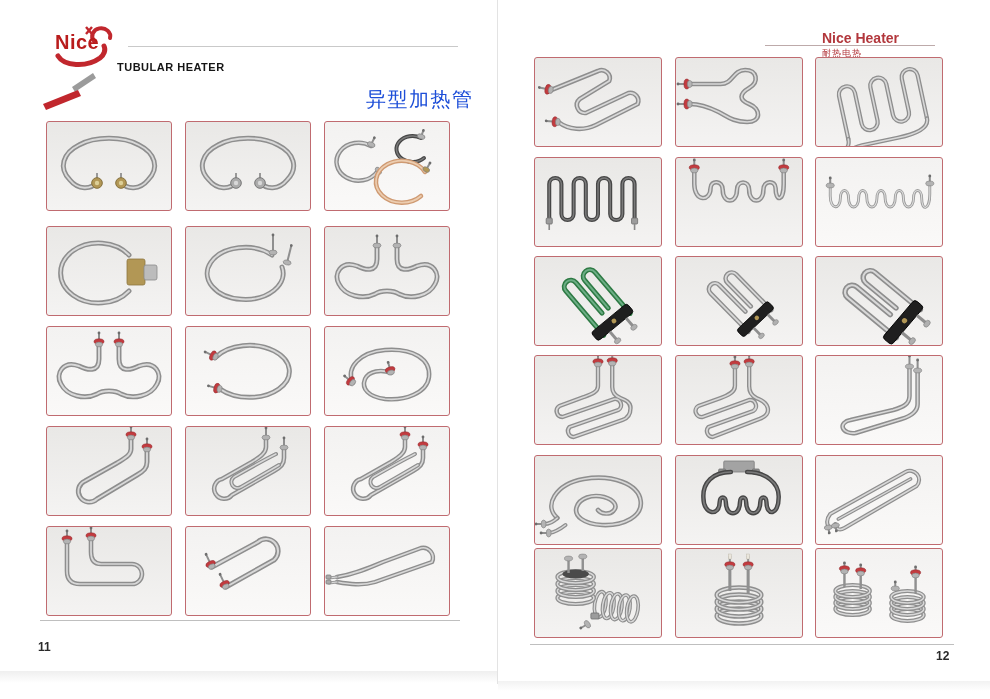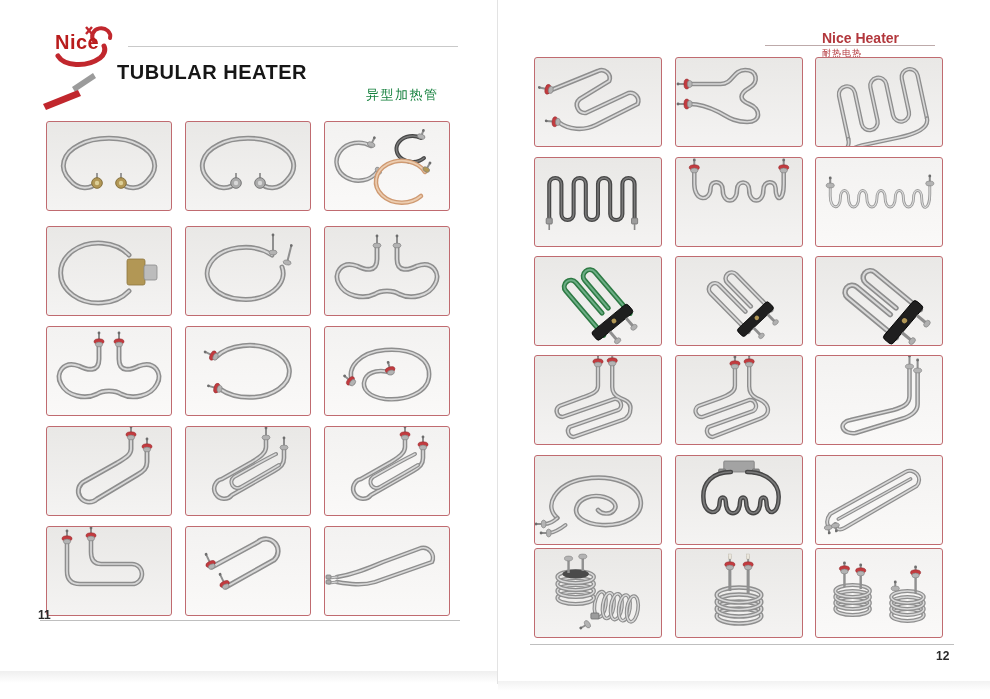--- a/index.html
+++ b/index.html
@@ -6,29 +6,29 @@
   body{width:990px;height:699px;position:relative;background:#ffffff;
        font-family:"Liberation Sans",sans-serif;overflow:hidden}
   .abs{position:absolute}
   .gutter{left:497px;top:0;width:1px;height:684px;background:#e3e3e3}
   .scan-shadow-left{left:0;top:671px;width:497px;height:12px;
        background:linear-gradient(180deg,#efefef,#ffffff)}
   .scan-shadow-right{left:498px;top:681px;width:492px;height:10px;
        background:linear-gradient(180deg,#f2f2f2,#ffffff)}
   .logo-word{left:55px;top:31px;font-size:20px;font-weight:bold;color:#b91c1c;letter-spacing:.5px}
   .hr-left{left:128px;top:46px;width:330px;height:1px;background:#c9c9c9}
-  .page-title{left:117px;top:61px;font-size:20px;font-weight:bold;color:#161616;letter-spacing:.5px}
-  .subtitle-cn{left:366px;top:86px;font-size:13px;color:#15803d;letter-spacing:1.5px}
+  .page-title{left:117px;top:61px;font-size:11px;font-weight:bold;color:#161616;letter-spacing:.5px}
+  .subtitle-cn{left:366px;top:86px;font-size:20px;color:#1d4ed8;letter-spacing:1.5px}
   .brand-right{left:822px;top:30px;font-size:14px;font-weight:bold;color:#b2373c}
   .hr-right{left:765px;top:45px;width:170px;height:1px;background:#bdaaaa}
   .brand-cn{left:822px;top:47px;font-size:9px;color:#b2373c;letter-spacing:1px}
   .footer-line-left{left:40px;top:620px;width:420px;height:1px;background:#bfbfbf}
   .footer-line-right{left:530px;top:644px;width:424px;height:1px;background:#bfbfbf}
   .pn{font-size:12px;font-weight:bold;color:#2a2a2a}
-  .pn-left{left:38px;top:608px}
+  .pn-left{left:38px;top:640px}
   .pn-right{left:936px;top:649px}
   .cell{position:absolute;border:1px solid #c06b70;border-radius:3px;overflow:hidden;
         background:linear-gradient(180deg,#e9e8e6,#f4f3f2)}
   .cell.w{background:linear-gradient(180deg,#f3f2f1,#faf9f8)}
   .cell svg{display:block;width:100%;height:100%}
   .logo-svg{left:36px;top:14px}
 </style>
 </head>
 <body>
 

